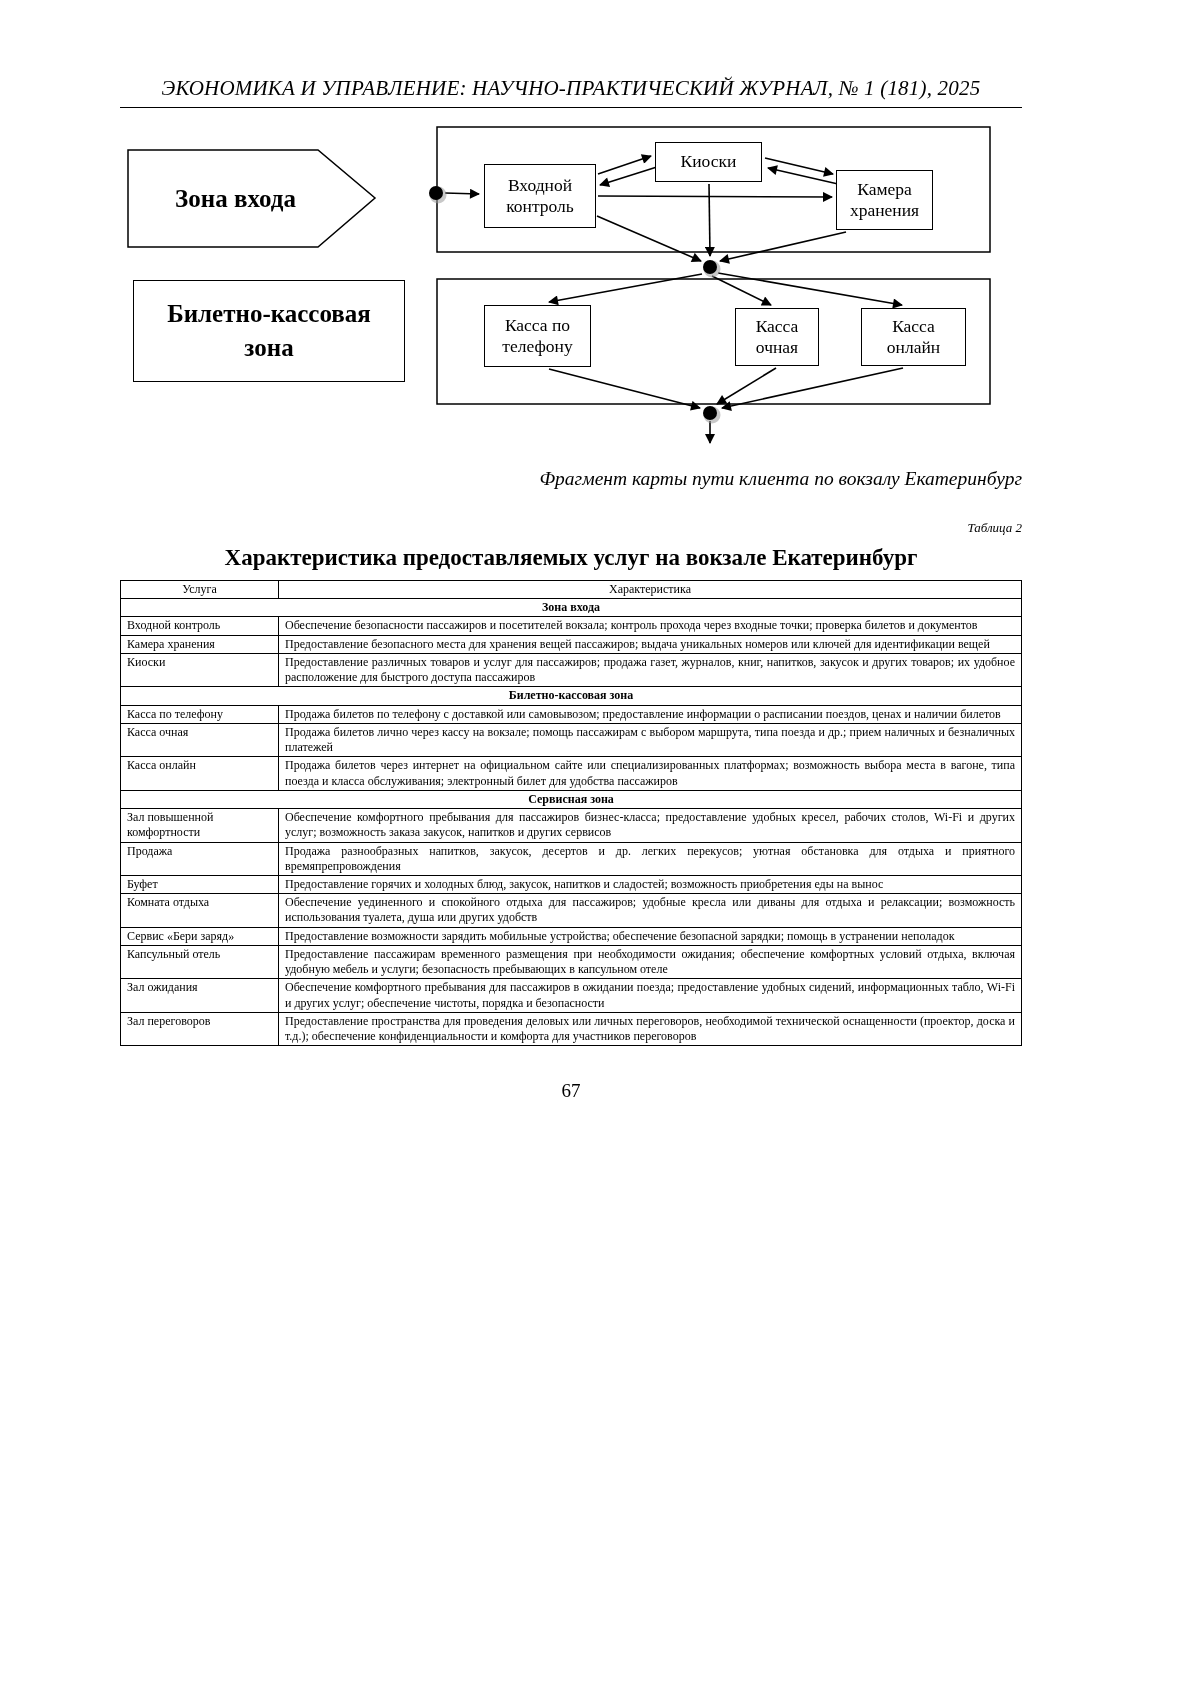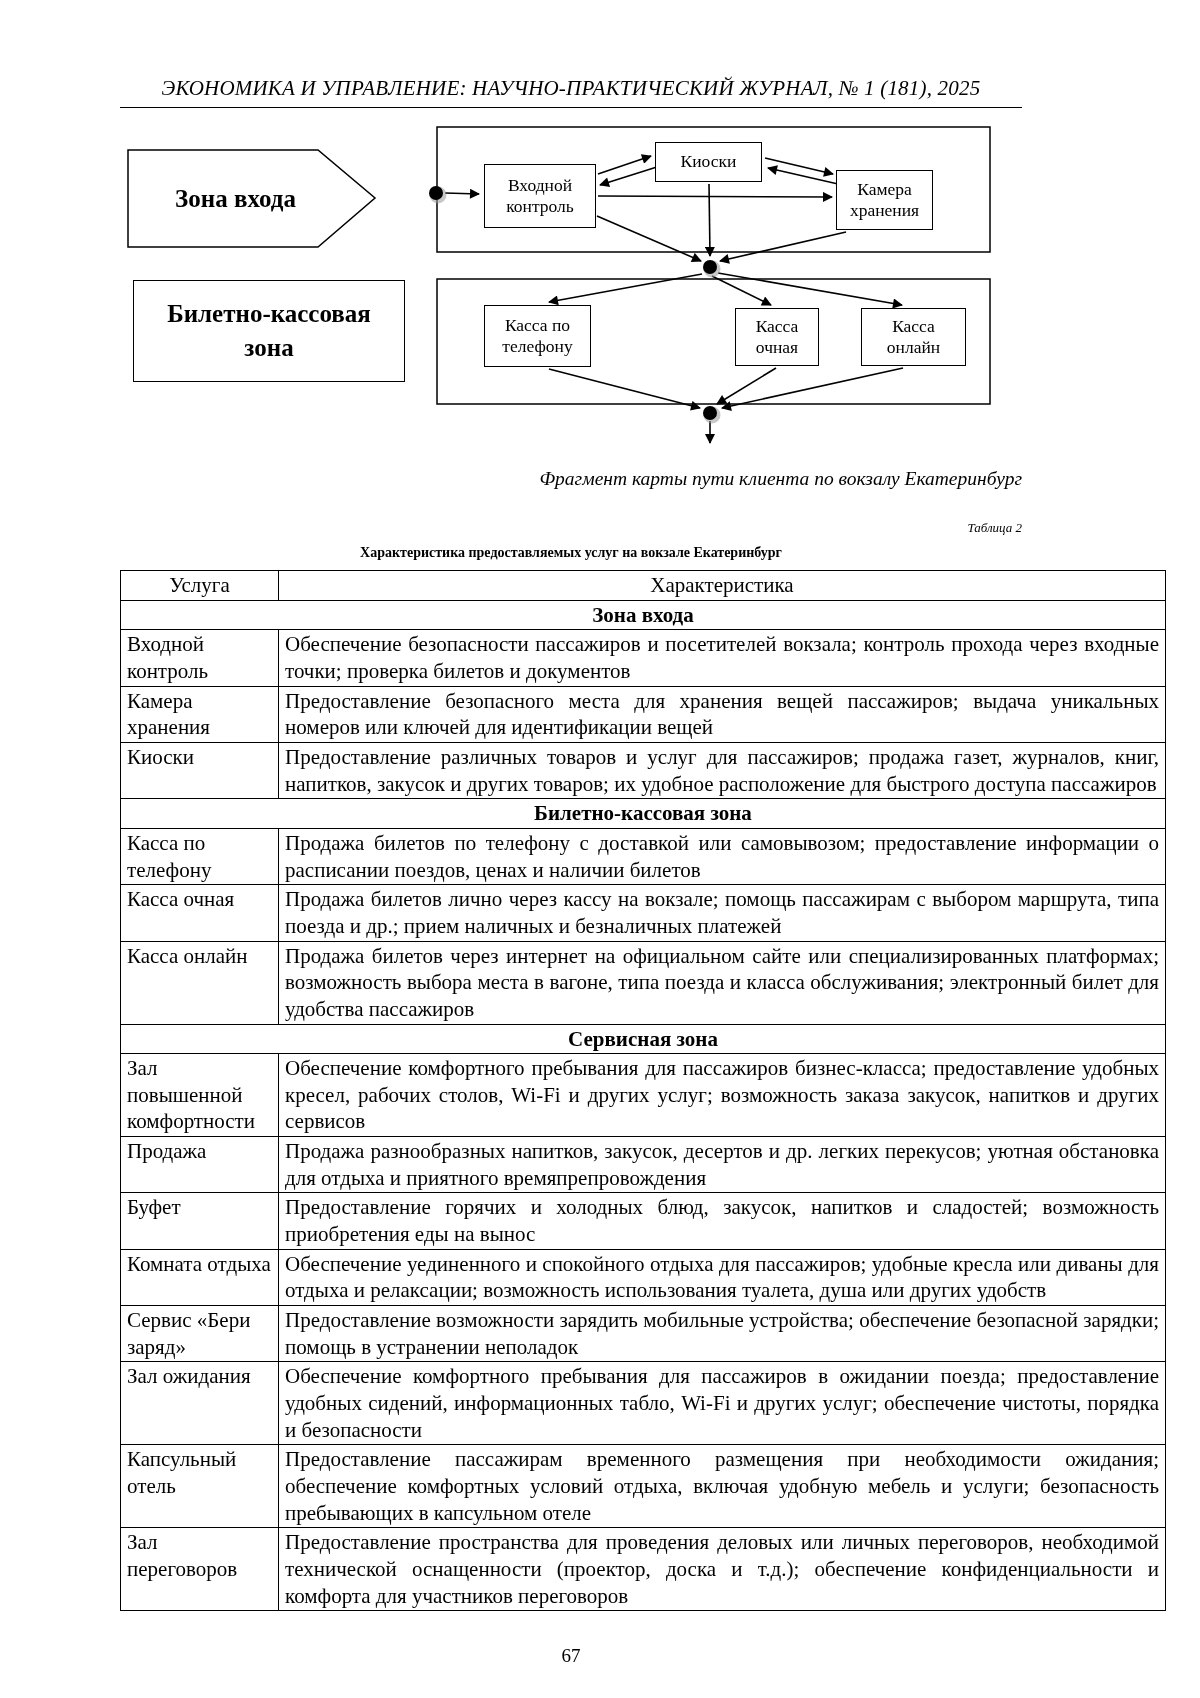--- a/index.html
+++ b/index.html
@@ -25,24 +25,24 @@
     font-size:17.5px;line-height:1.22;box-sizing:border-box;padding:2px 6px;
   }
   .zlabel{
     position:absolute;z-index:2;display:flex;align-items:center;justify-content:center;
     text-align:center;font-weight:bold;font-size:25px;
   }
   .zinner{font-weight:bold;font-size:25px;line-height:1.35;width:205px;display:inline-block;}
   
   .caption{text-align:right;font-style:italic;font-size:19.5px;margin-top:14px;}
   .table-label{text-align:right;font-style:italic;font-size:13px;margin-top:30px;}
-  .table-title{text-align:center;font-weight:bold;font-size:14px;margin-top:9px;}
+  .table-title{text-align:center;font-weight:bold;font-size:23px;margin-top:9px;}
   table.services{
-    border-collapse:collapse;width:1046px;margin-left:120px;margin-top:9px;
-    font-size:21px;
+    border-collapse:collapse;width:902px;margin-left:120px;margin-top:9px;
+    font-size:12px;
     border-radius:9px;
   }
   table.services td,table.services th{
     border:1.4px solid #000;padding:1px 6px;vertical-align:top;line-height:1.27;
   }
   table.services th{font-weight:normal;text-align:center;}
   td.service{padding-left:9px;}
   td.desc{text-align:justify;margin-left:24px;}
   tr.section td{font-weight:bold;text-align:center;}
   .page-number{text-align:center;font-size:19px;margin-top:34px;}
@@ -194,28 +194,28 @@
     </tr>
     <tr>
       <td class="service">Комната отдыха</td>
       <td class="desc">Обеспечение уединенного и спокойного отдыха для пассажиров; удобные кресла или диваны для отдыха и релаксации; возможность использования туалета, душа или других удобств</td>
     </tr>
     <tr>
       <td class="service">Сервис «Бери заряд»</td>
       <td class="desc">Предоставление возможности зарядить мобильные устройства; обеспечение безопасной зарядки; помощь в устранении неполадок</td>
     </tr>
     <tr>
+      <td class="service">Капсульный отель</td>
+      <td class="desc">Предоставление пассажирам временного размещения при необходимости ожидания; обеспечение комфортных условий отдыха, включая удобную мебель и услуги; безопасность пребывающих в капсульном отеле</td>
+    </tr>
+    <tr>
       <td class="service">Зал ожидания</td>
       <td class="desc">Обеспечение комфортного пребывания для пассажиров в ожидании поезда; предоставление удобных сидений, информационных табло, Wi-Fi и других услуг; обеспечение чистоты, порядка и безопасности</td>
     </tr>
     <tr>
-      <td class="service">Капсульный отель</td>
-      <td class="desc">Предоставление пассажирам временного размещения при необходимости ожидания; обеспечение комфортных условий отдыха, включая удобную мебель и услуги; безопасность пребывающих в капсульном отеле</td>
-    </tr>
-    <tr>
       <td class="service">Зал переговоров</td>
       <td class="desc">Предоставление пространства для проведения деловых или личных переговоров, необходимой технической оснащенности (проектор, доска и т.д.); обеспечение конфиденциальности и комфорта для участников переговоров</td>
     </tr>
   </tbody>
     </table>
 
   <div class="content page-number">67</div>
 
 </div>
 

